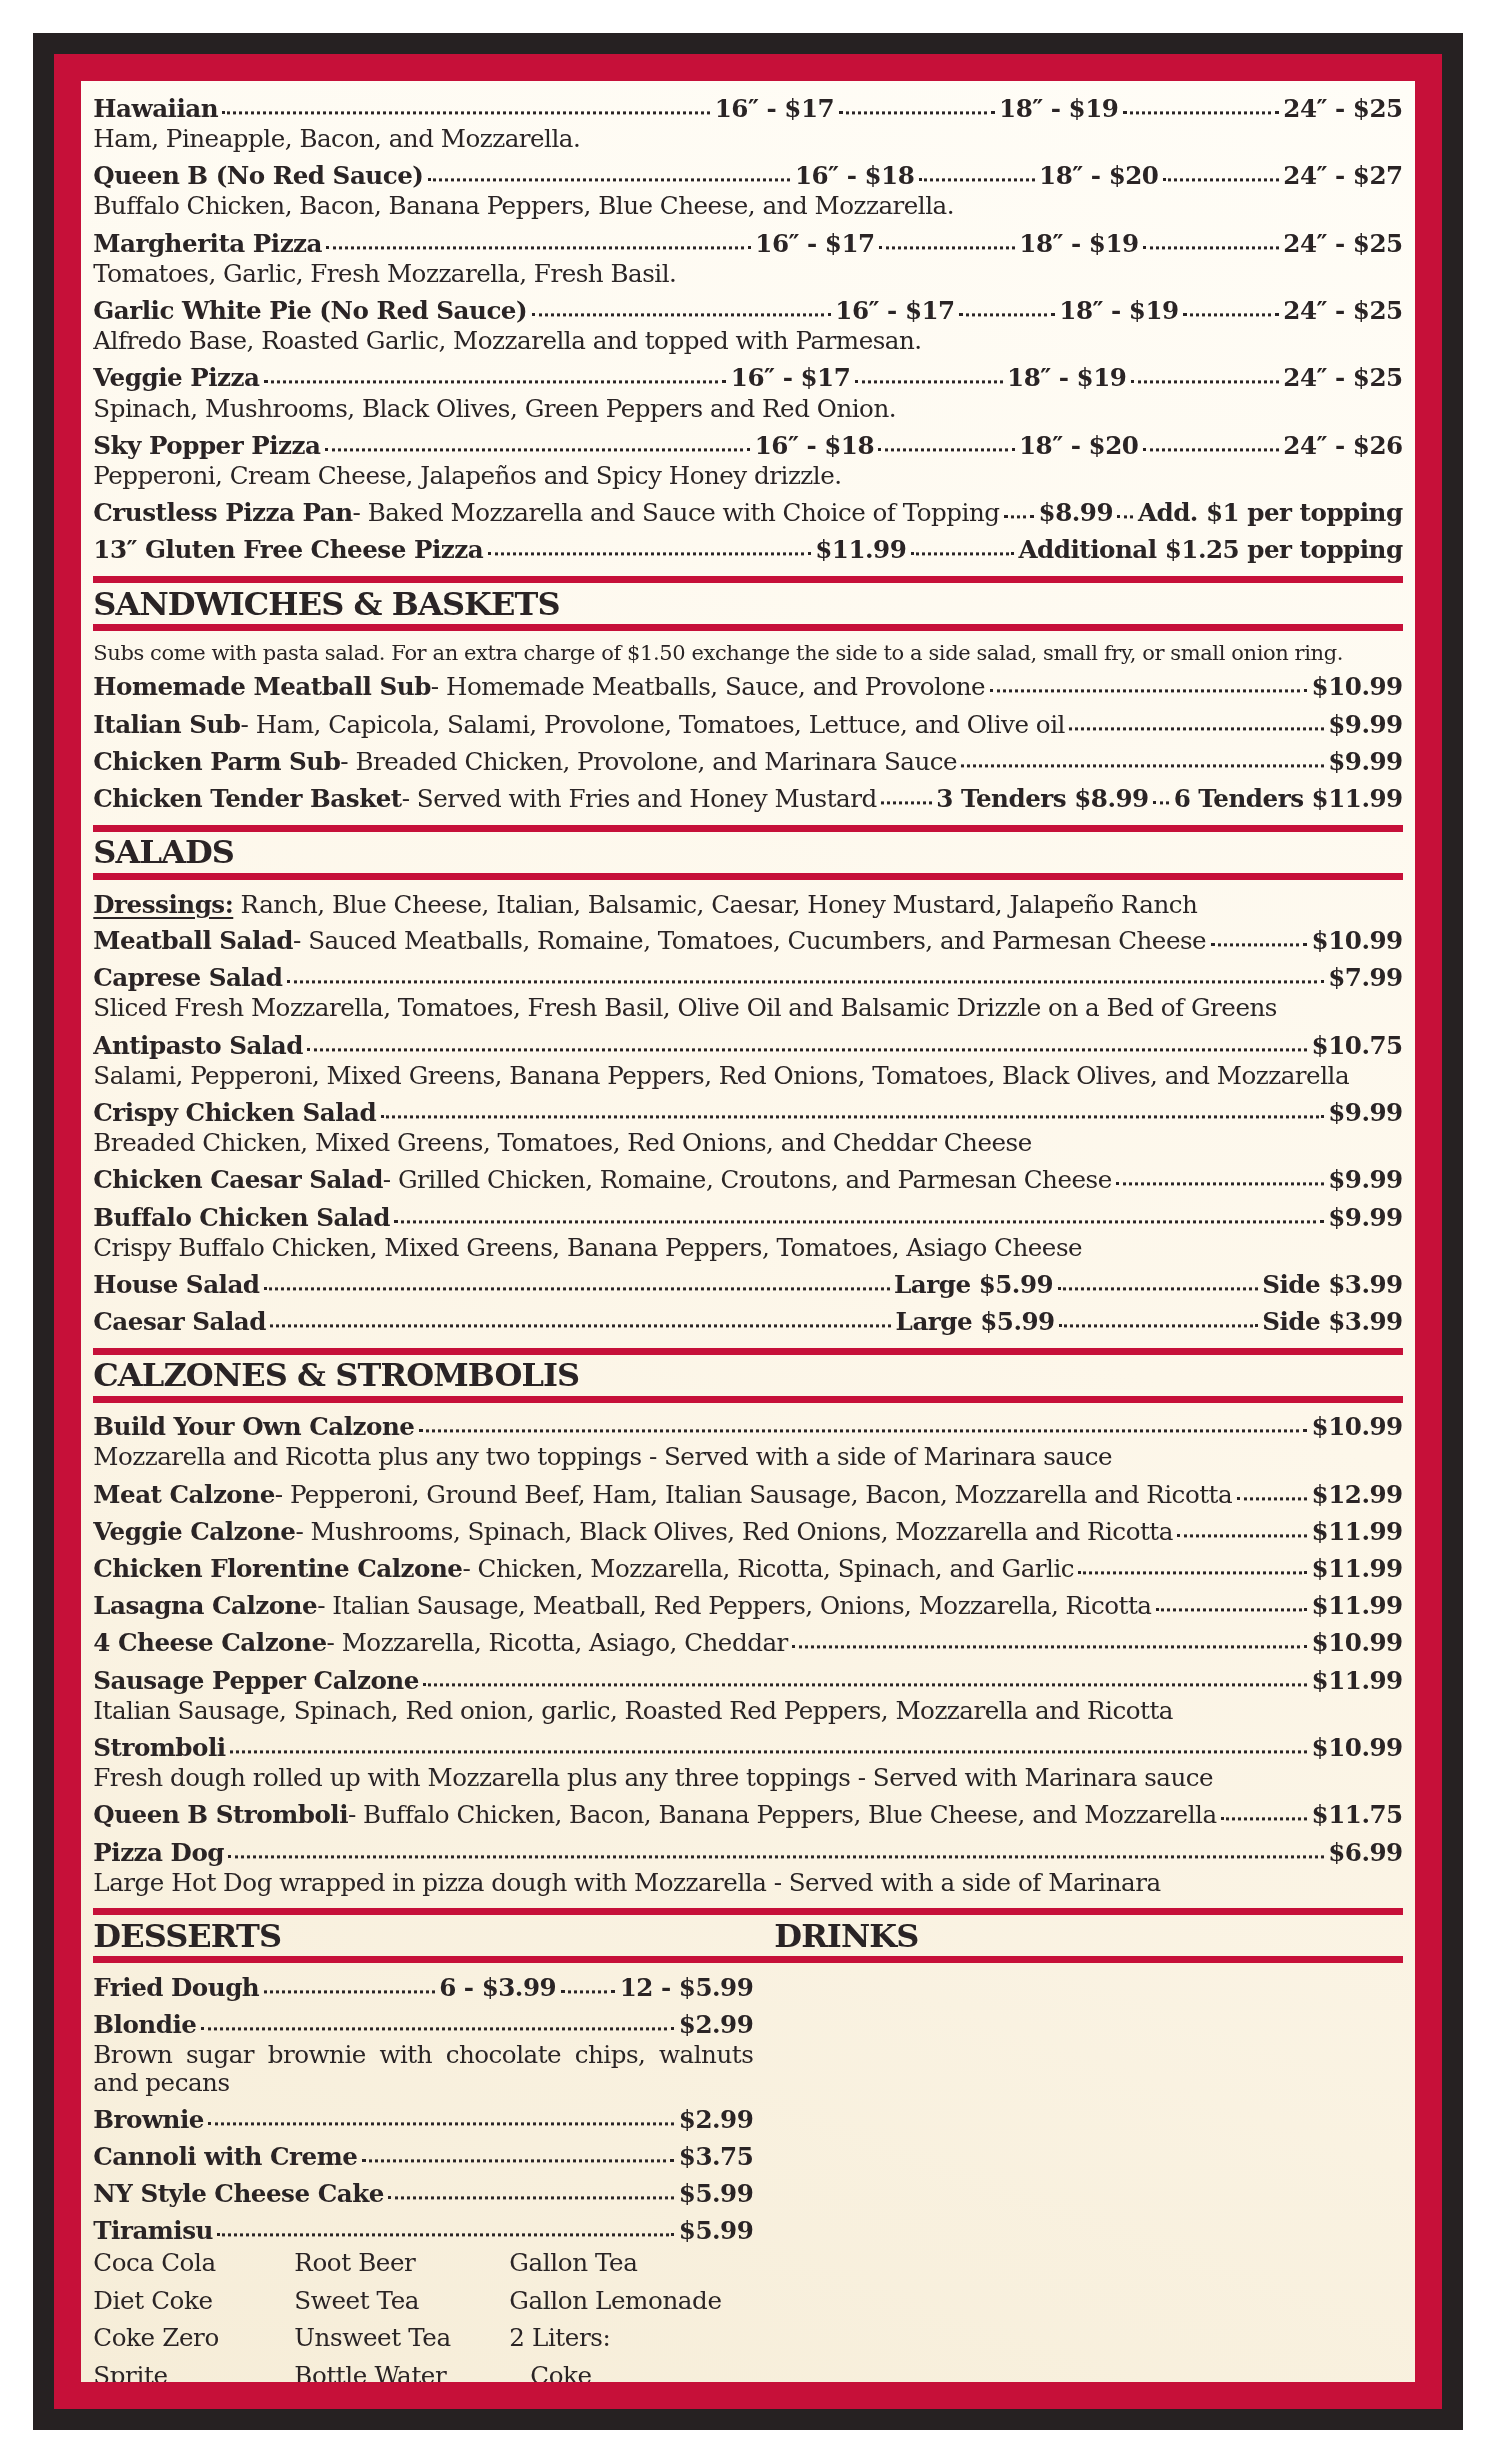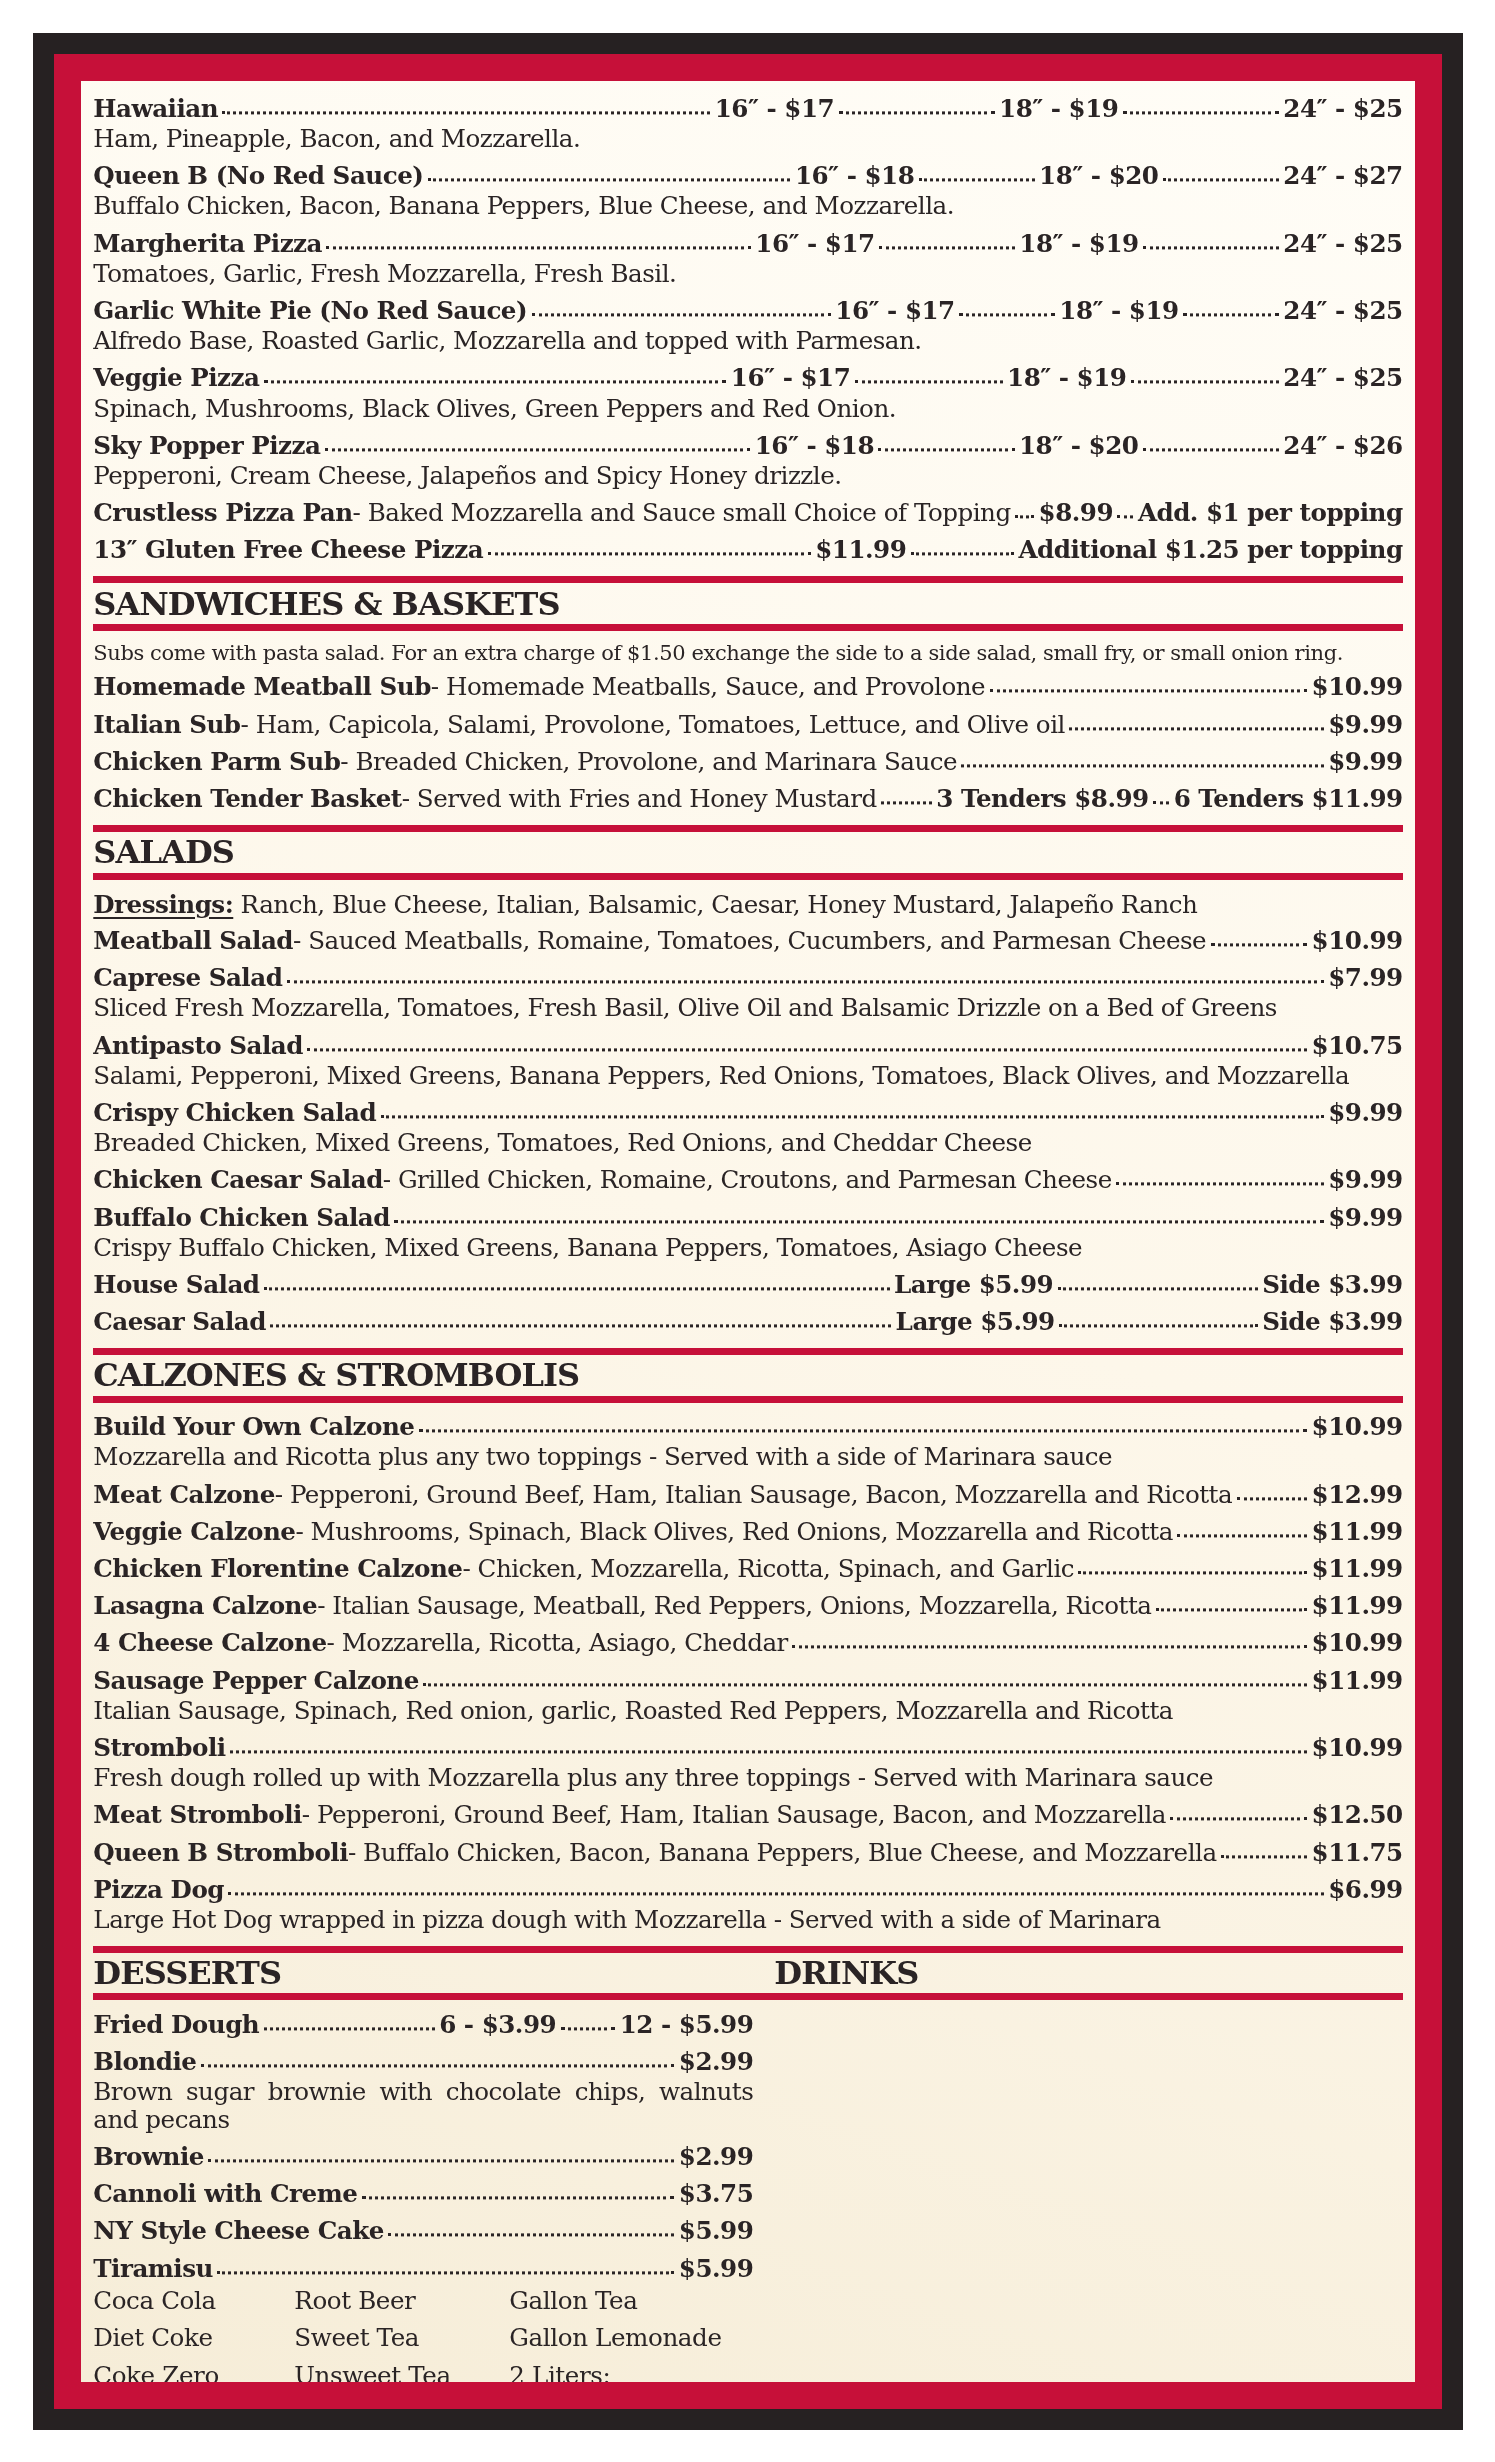--- a/index.html
+++ b/index.html
@@ -136,21 +136,21 @@
                   <span class="lead"></span>
                   <span class="seg">18″ - $20</span>
                   <span class="lead"></span>
                   <span class="seg">24″ - $26</span>
                 </div>
                 <div class="desc">Pepperoni, Cream Cheese, Jalapeños and Spicy Honey drizzle.</div>
               </div>
               <div class="item">
                 <div class="row">
                   <span class="t">Crustless Pizza Pan</span>
-                  <span class="inline"> - Baked Mozzarella and Sauce small Choice of Topping</span>
+                  <span class="inline"> - Baked Mozzarella and Sauce with Choice of Topping</span>
                   <span class="lead"></span>
                   <span class="seg">$8.99</span>
                   <span class="lead"></span>
                   <span class="seg">Add. $1 per topping</span>
                 </div>
               </div>
               <div class="item">
                 <div class="row">
                   <span class="t">13″ Gluten Free Cheese Pizza</span>
                   <span class="lead"></span>
@@ -349,28 +349,20 @@
                 </div>
                 <div class="desc">Italian Sausage, Spinach, Red onion, garlic, Roasted Red Peppers, Mozzarella and Ricotta</div>
               </div>
               <div class="item">
                 <div class="row">
                   <span class="t">Stromboli</span>
                   <span class="lead"></span>
                   <span class="seg">$10.99</span>
                 </div>
                 <div class="desc">Fresh dough rolled up with Mozzarella plus any three toppings - Served with Marinara sauce</div>
-              </div>
-              <div class="item">
-                <div class="row">
-                  <span class="t">Meat Stromboli</span>
-                  <span class="inline"> - Pepperoni, Ground Beef, Ham, Italian Sausage, Bacon, and Mozzarella</span>
-                  <span class="lead"></span>
-                  <span class="seg">$12.50</span>
-                </div>
               </div>
               <div class="item">
                 <div class="row">
                   <span class="t">Queen B Stromboli</span>
                   <span class="inline"> - Buffalo Chicken, Bacon, Banana Peppers, Blue Cheese, and Mozzarella</span>
                   <span class="lead"></span>
                   <span class="seg">$11.75</span>
                 </div>
               </div>
               <div class="item">

